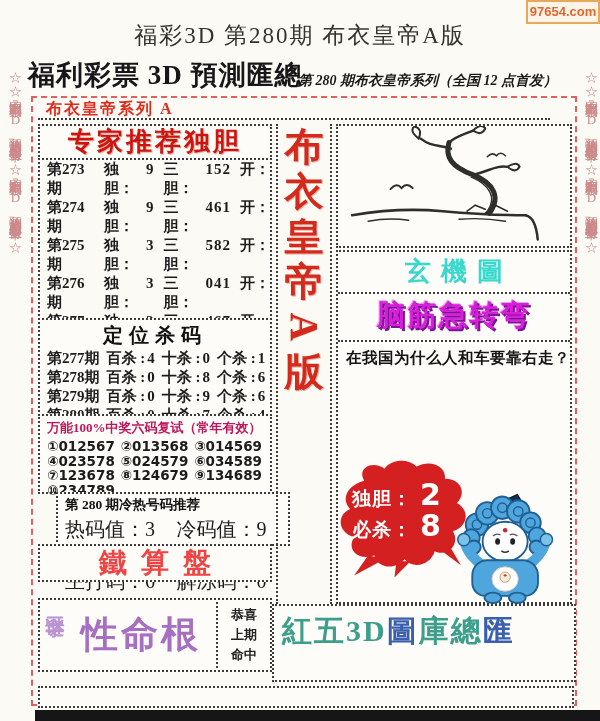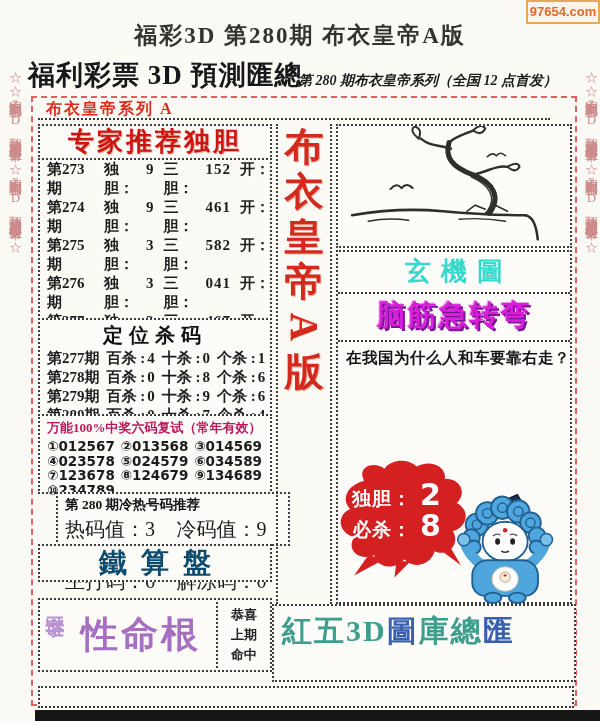--- a/index.html
+++ b/index.html
@@ -4,21 +4,21 @@
 <style>
   html,body{margin:0;padding:0;}
   body{font-family:"Liberation Serif","DejaVu Serif",serif;background:#e8e8e8;}
   #page{position:relative;width:600px;height:721px;background:#fbfaf5;overflow:hidden;margin:0 auto;}
   .abs{position:absolute;}
   .dbox{border:2px dotted #3c3c3c;box-sizing:border-box;background:#fdfcf8;}
   .dline{border-top:2px dotted #3c3c3c;height:0;}
   
   .site-badge{right:0;top:0;width:70px;height:20px;border:2px solid #e8a85a;background:#fdf4e8;
     color:#e2672e;font:bold 13px "Liberation Sans",sans-serif;text-align:center;line-height:20px;}
-  .page-title{left:0;top:20px;width:600px;text-align:center;font-size:23px;font-weight:bold;color:#34332e;letter-spacing:2px;}
+  .page-title{left:0;top:20px;width:600px;text-align:center;font-size:23px;font-weight:normal;color:#34332e;letter-spacing:2px;}
   .mast-title{left:28px;top:57px;font-size:27px;font-weight:bold;color:#17171a;letter-spacing:1px;}
   .mast-sub{left:298px;top:72px;font-size:14px;font-weight:bold;font-style:italic;color:#1a1a1a;}
   
   .frame{left:31px;top:96px;width:546px;height:610px;border:2px dashed #e06060;box-sizing:border-box;}
   .wmark{top:62px;height:655px;width:24px;color:#cc8a8a;font-size:13px;line-height:24px;
     writing-mode:vertical-rl;text-orientation:upright;letter-spacing:1px;overflow:hidden;}
   .wmark.left{left:3px;} .wmark.right{left:579px;}
   .series-title{left:46px;top:99px;font-size:16px;font-weight:bold;color:#e02a1c;letter-spacing:2px;}
   .topline{left:38px;top:118px;width:512px;}
   
@@ -35,21 +35,21 @@
   .k-row .lbl{margin-left:7px;} .k-row .val{margin-left:2px;}
   .six-box{left:38px;top:414px;width:234px;height:80px;padding:3px 0 0 7px;}
   .six-title{font-size:13px;font-weight:bold;color:#be185d;}
   .six-grid{display:flex;flex-wrap:wrap;font:bold 13.5px "DejaVu Sans",sans-serif;color:#1c1c1c;margin-top:2px;}
   .six-grid span{width:33%;line-height:14.5px;}
   .hc-box{left:56px;top:492px;width:234px;height:54px;padding:2px 0 0 7px;}
   .hc-title{font-size:13.5px;font-weight:bold;color:#111;}
   .hc-row{display:flex;font-size:20px;font-weight:normal;color:#1c1c1c;margin-top:2px;}
   .hc-pair{width:50%;} .hc-pair .val{letter-spacing:4px;}
   .abacus-box{left:38px;top:544px;width:234px;height:38px;text-align:center;}
-  .abacus{font-size:28px;line-height:34px;font-weight:bold;color:#0c4a6e;letter-spacing:14px;text-indent:14px;}
+  .abacus{font-size:28px;line-height:34px;font-weight:bold;color:#ef4444;letter-spacing:14px;text-indent:14px;}
   
   .riddle-box{left:38px;top:598px;width:234px;height:74px;display:flex;align-items:center;}
   .riddle-label{writing-mode:vertical-rl;text-orientation:upright;font-size:19px;font-weight:bold;color:#bb93d2;line-height:22px;margin-left:4px;height:66px;}
   .riddle-answer{flex:1;text-align:center;font-size:37px;font-weight:bold;color:#a76fc2;letter-spacing:3px;}
   .riddle-note{border-left:2px dotted #3c3c3c;width:52px;height:66px;display:flex;flex-direction:column;justify-content:center;
     font-size:13px;font-weight:bold;color:#222;text-align:center;line-height:20px;}
   
   .emp-strip{left:276px;top:124px;width:56px;height:480px;border-left:2px dotted #3c3c3c;border-right:2px dotted #3c3c3c;box-sizing:border-box;text-align:center;}
   .em-char{display:block;font-size:39px;line-height:45px;font-weight:bold;color:#d42a1e;text-shadow:1px 1px 0 #eab0a0;}
   .em-char.em-a{transform:rotate(90deg);}

